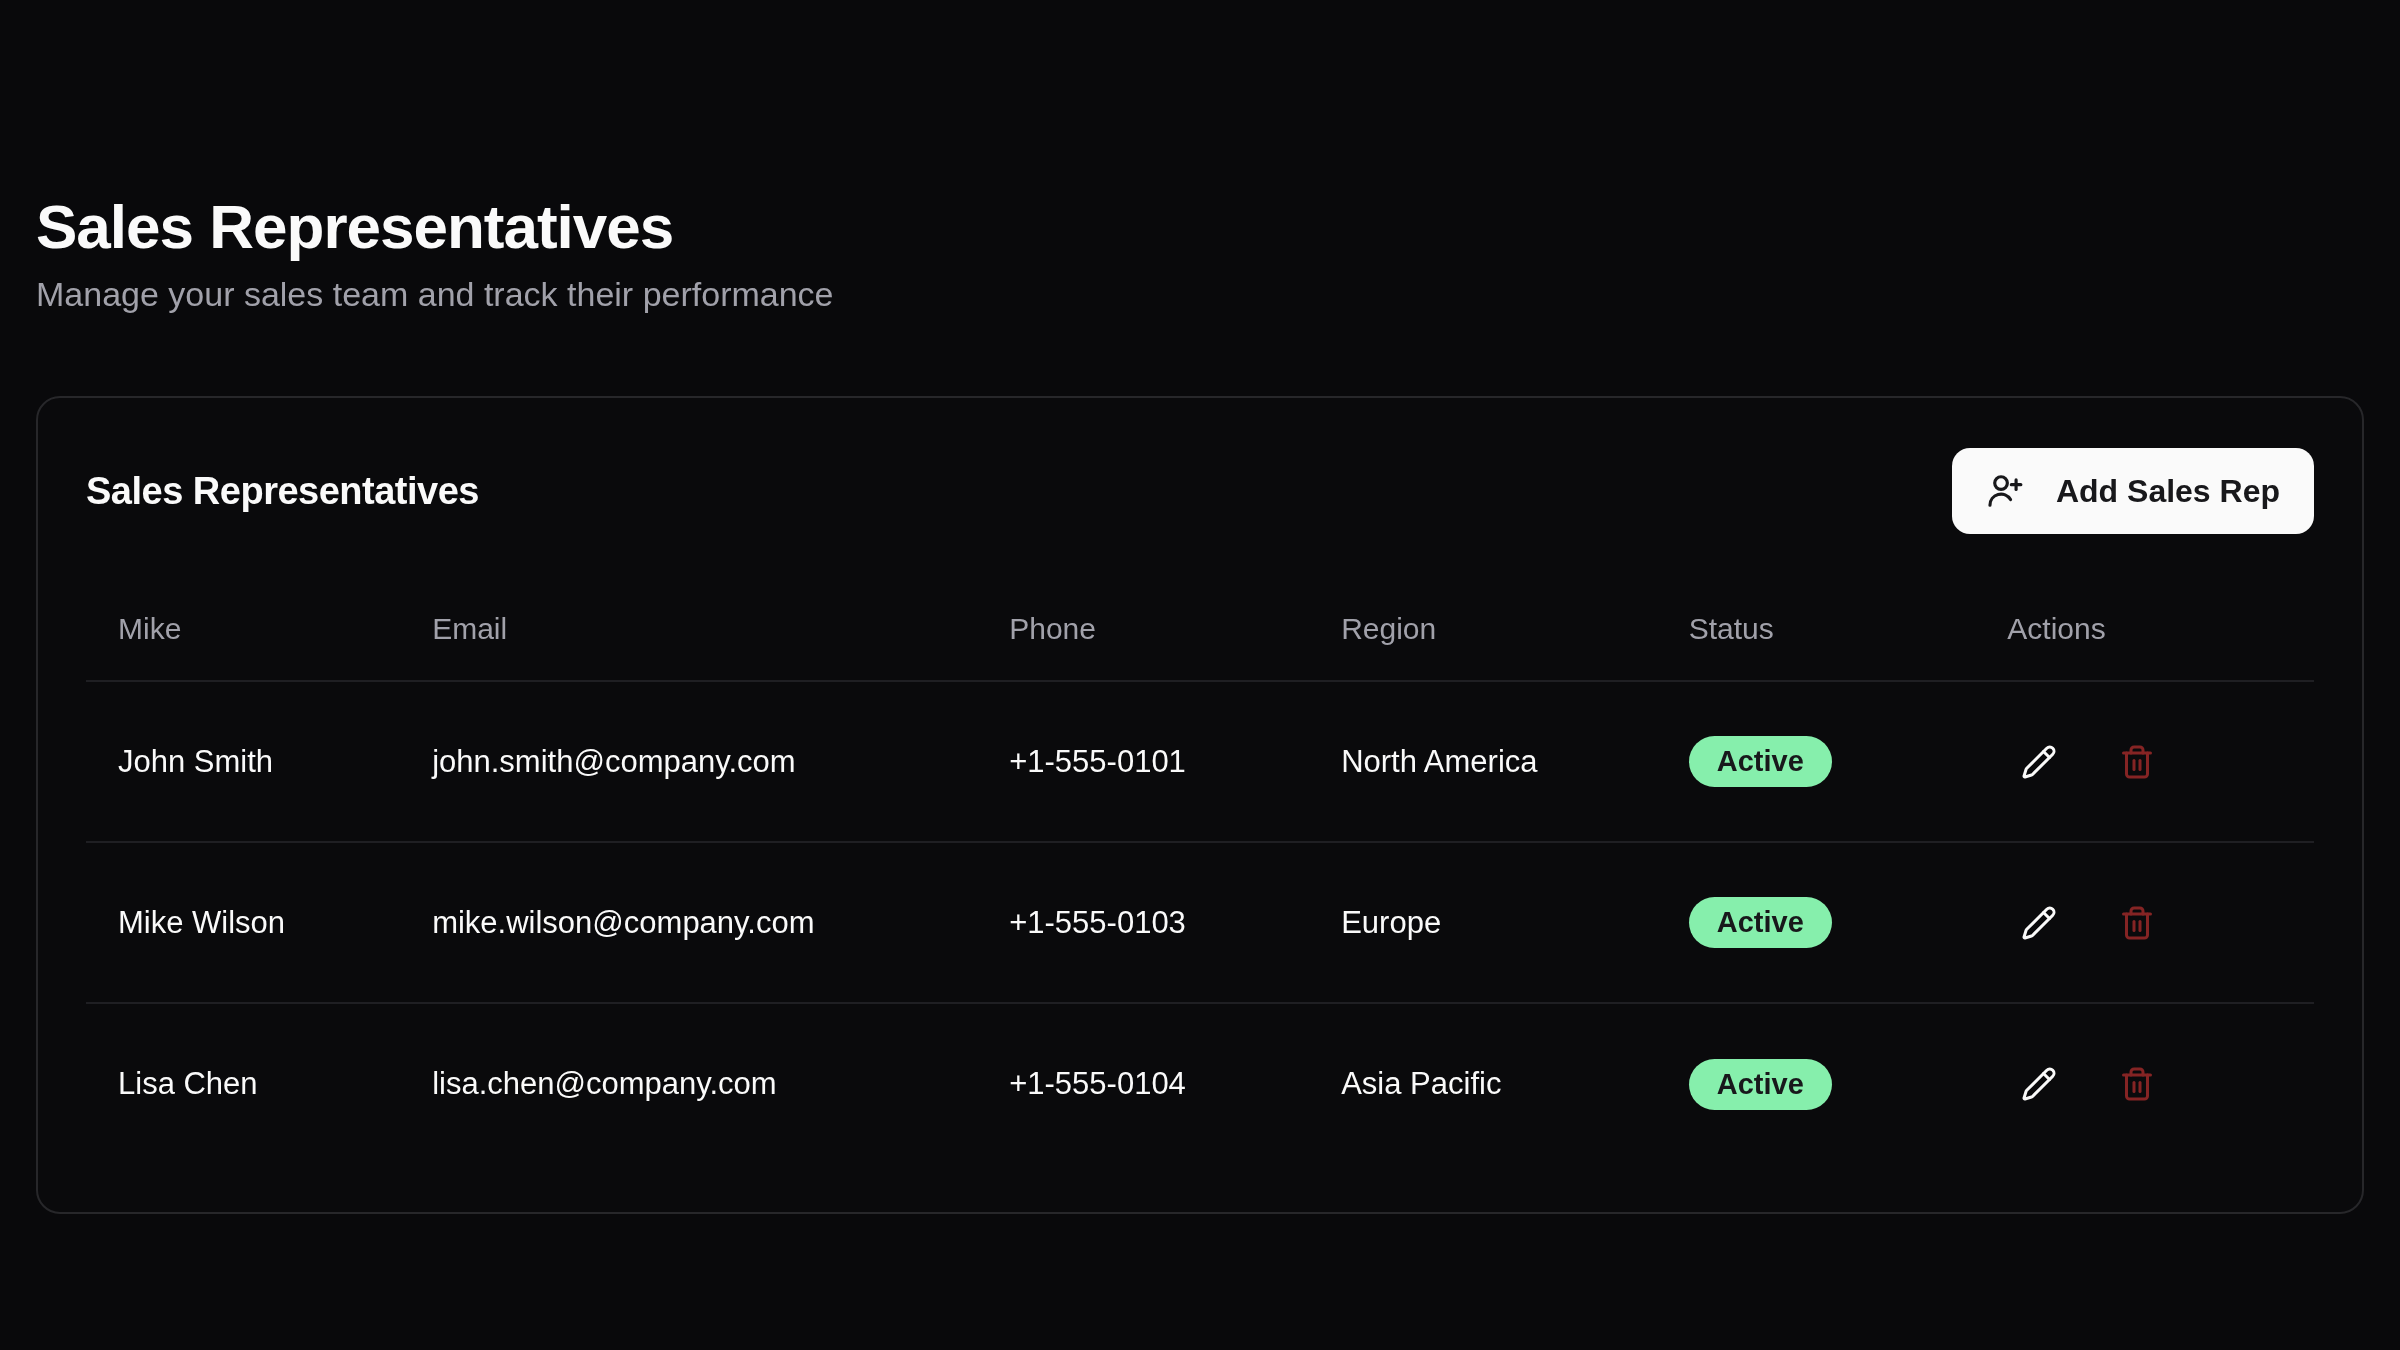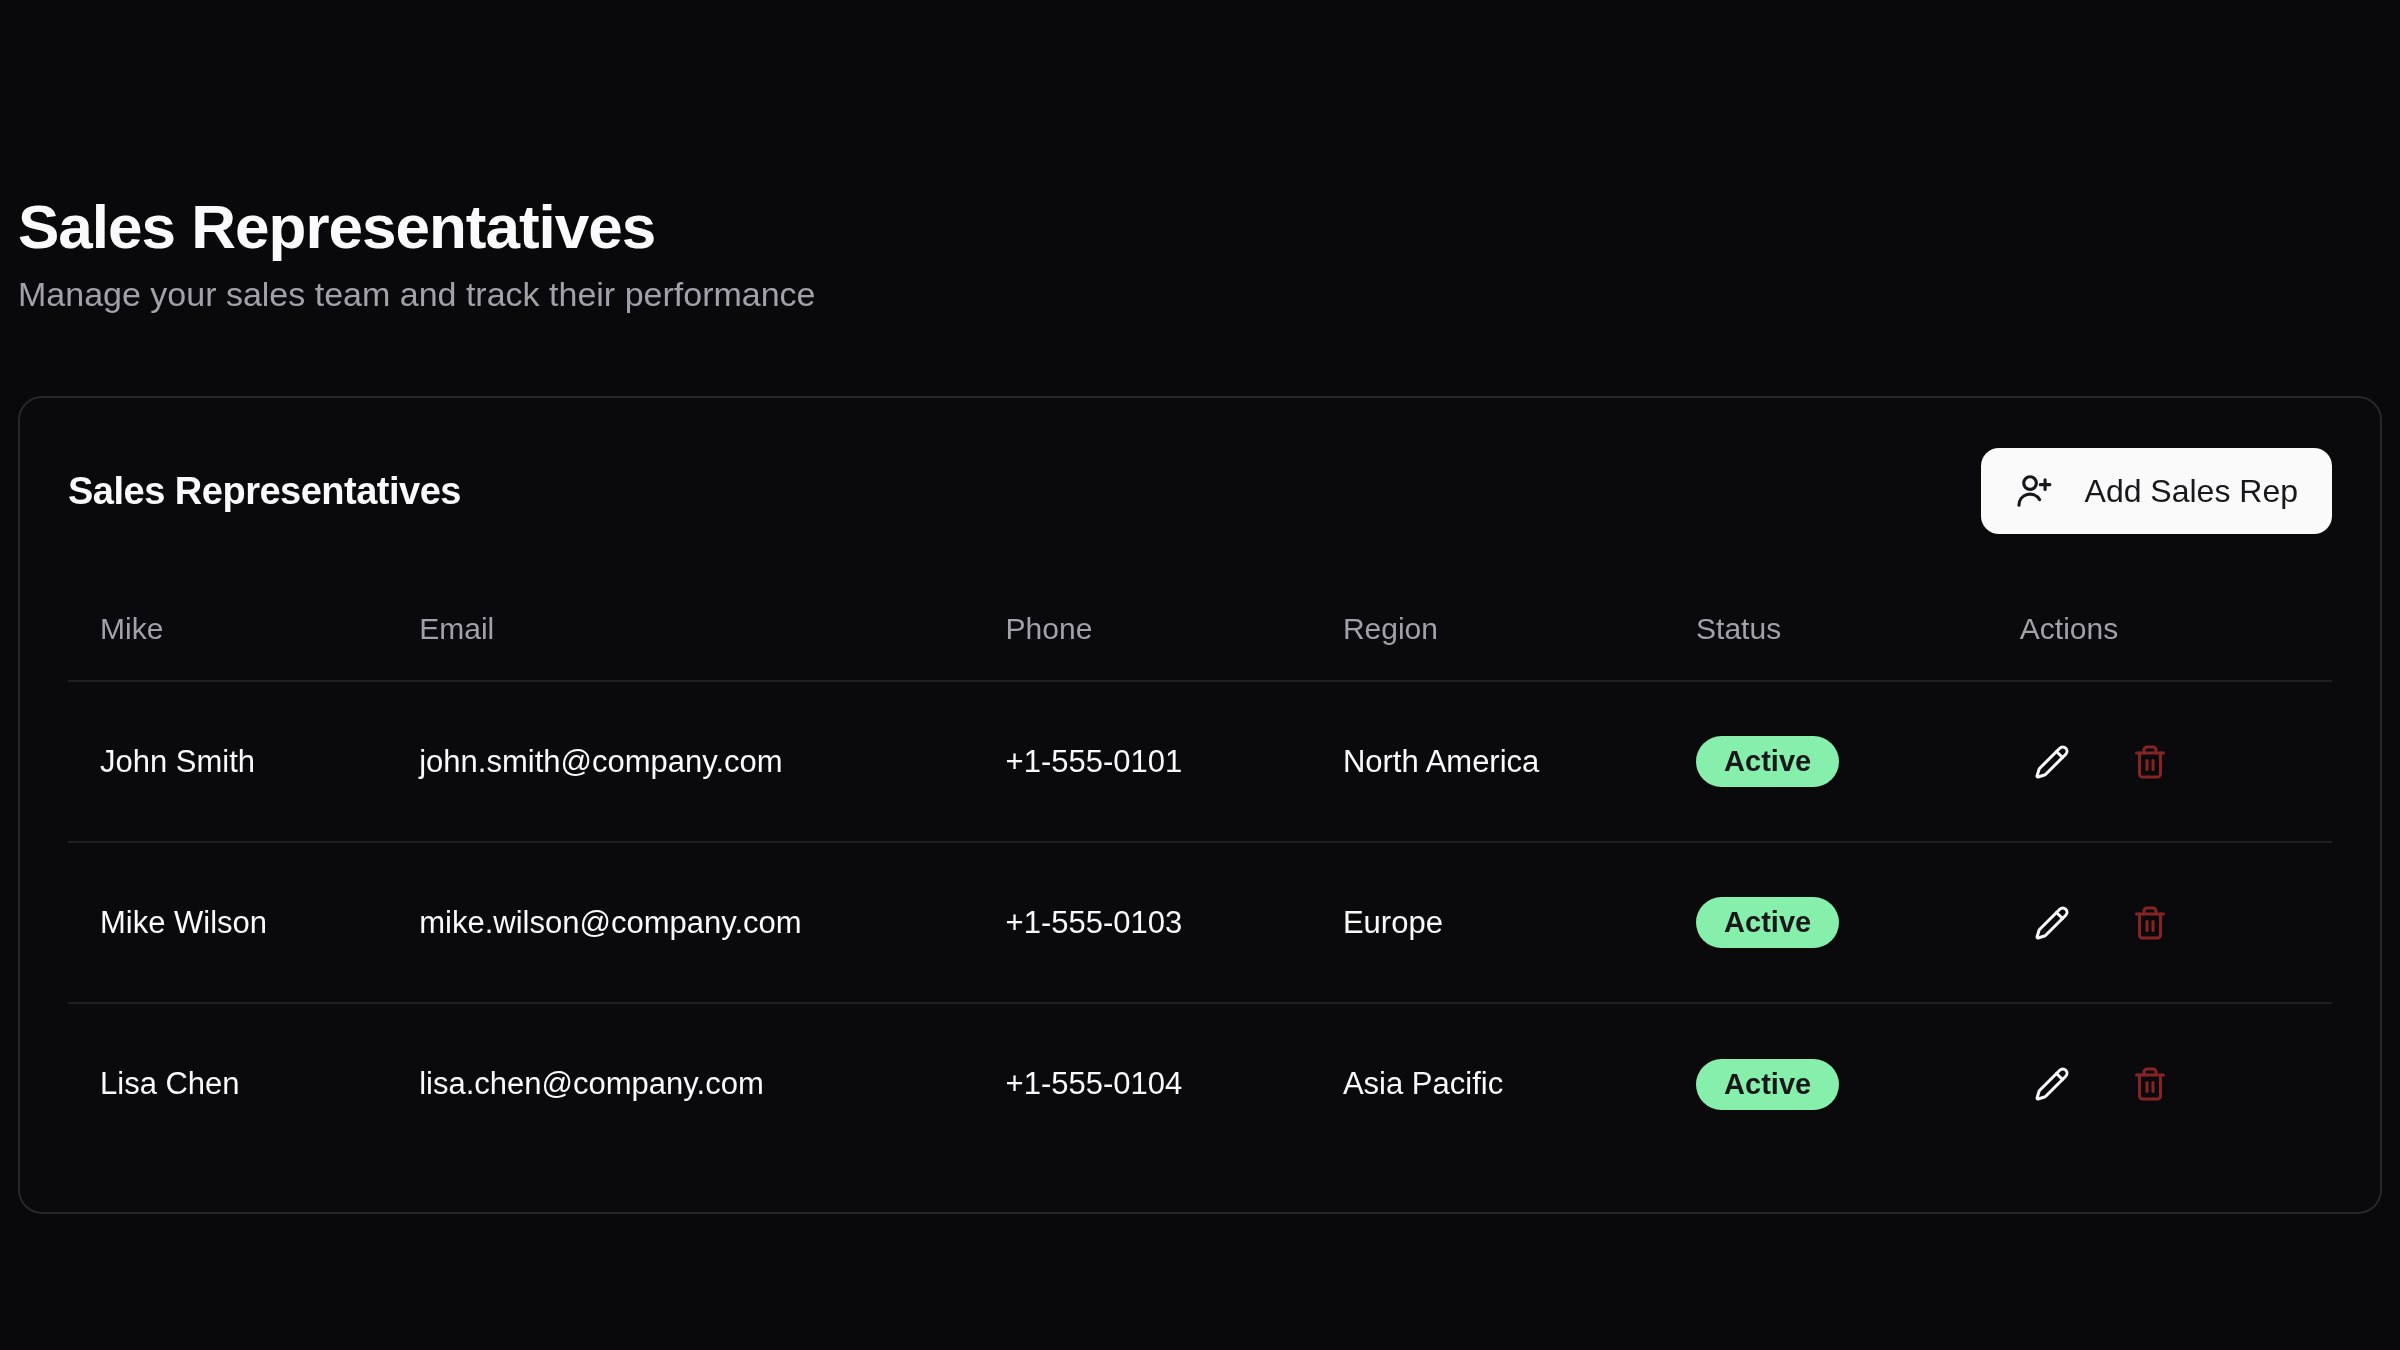--- a/index.html
+++ b/index.html
@@ -2,21 +2,21 @@
 <html><head>
 <meta charset="utf-8">
 <style>
   * { box-sizing: border-box; margin: 0; padding: 0; }
   html, body {
     width: 2400px; height: 1350px;
     background: #09090b;
     font-family: "Liberation Sans", "DejaVu Sans", sans-serif;
     overflow: hidden;
   }
-  .page { padding: 0 18px; }
+  .page { padding: 0 36px; }
 
   .page-title {
     padding-top: 190px;
     font-size: 62px;
     line-height: 1.2;
     font-weight: 700;
     letter-spacing: -1px;
     color: #fafafa;
   }
   .page-subtitle {
@@ -51,21 +51,21 @@
     align-items: center;
     gap: 32px;
     height: 86px;
     padding: 0 34px;
     background: #fafafa;
     color: #18181b;
     border: none;
     border-radius: 18px;
     font-family: inherit;
     font-size: 32px;
-    font-weight: 400;
+    font-weight: 700;
     cursor: pointer;
   }
   .icon {
     stroke: currentColor;
     fill: none;
     stroke-width: 2;
     stroke-linecap: round;
     stroke-linejoin: round;
     overflow: visible;
     display: block;

